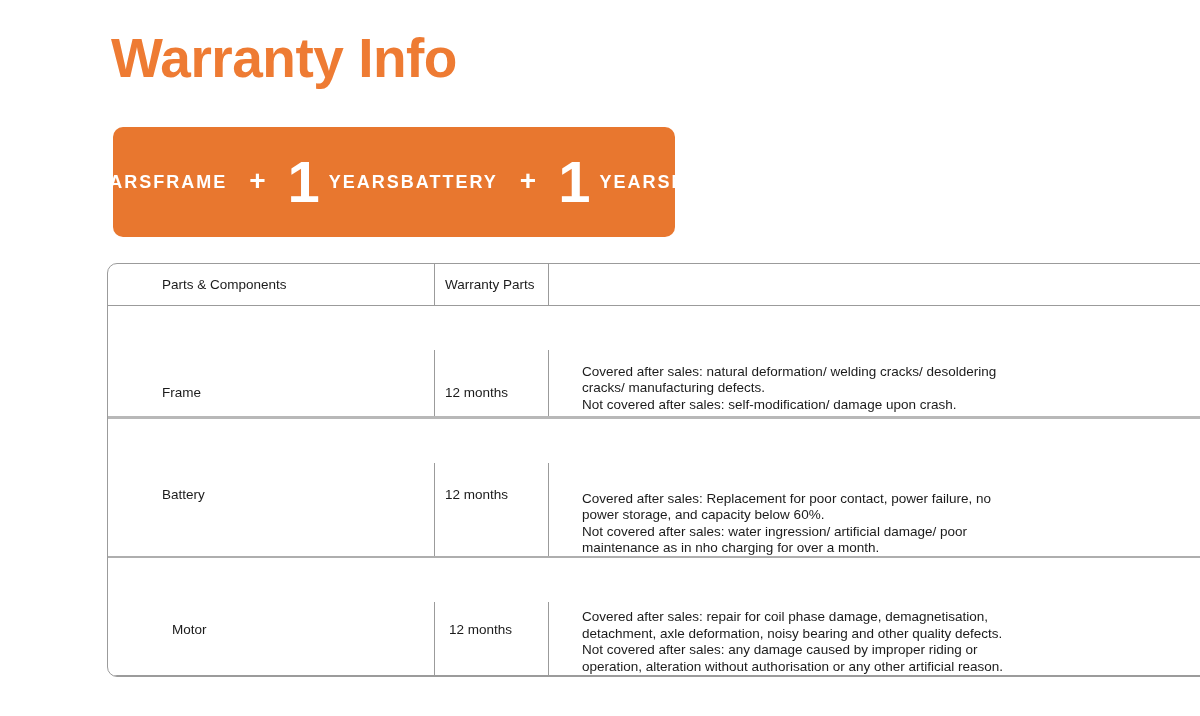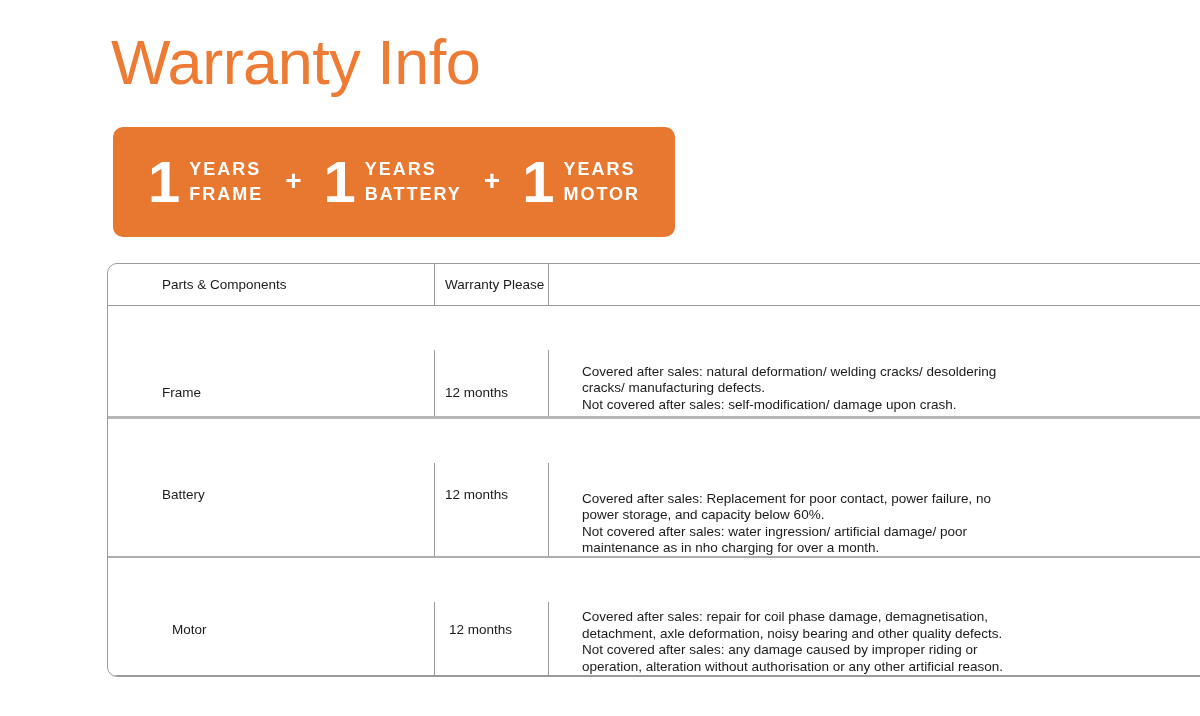--- a/index.html
+++ b/index.html
@@ -3,33 +3,33 @@
 <meta charset="utf-8">
 <style>
   * { margin:0; padding:0; box-sizing:border-box; }
   html,body { background:#ffffff; }
   body {
     width:1200px; height:716px; position:relative; overflow:hidden;
     font-family:"Liberation Sans", sans-serif; color:#1b1b1b;
   }
   .page-title {
     position:absolute; left:111px; top:26px;
-    font-size:63px; font-weight:normal; letter-spacing:-0.5px;
+    font-size:55px; font-weight:bold; letter-spacing:-0.5px;
     color:#EE7B33;
   }
   
   .banner {
     position:absolute; left:113px; top:127px; width:562px; height:110px;
     background:#E8772F; border-radius:10px;
     display:flex; align-items:center; justify-content:center; gap:22px;
     color:#ffffff;
   }
   .banner-group { display:flex; align-items:center; gap:9px; }
   .banner-num { font-size:58px; font-weight:bold; line-height:0.95; }
-  .banner-lines { display:flex; flex-direction:column; }
+  .banner-lines { display:flex; }
   .banner-unit, .banner-part {
     font-size:18px; font-weight:bold; letter-spacing:2px; line-height:25px;
   }
   .banner-plus { font-size:28px; font-weight:bold; padding-bottom:2px; }
 
   
   .wtable {
     position:absolute; left:107px; top:263px; width:1112px; height:414px;
     border:1px solid #9b9b9b; border-radius:10px; background:#ffffff;
     overflow:hidden; display:flex; flex-direction:column;
@@ -85,21 +85,21 @@
     <span class="banner-lines">
       <span class="banner-unit">YEARS</span>
       <span class="banner-part">MOTOR</span>
     </span>
   </div>
 </div>
 
 <div class="wtable">
   <div class="trow row-header">
     <div class="c1">Parts &amp; Components</div>
-    <div class="c2">Warranty Please</div>
+    <div class="c2">Warranty Parts</div>
   </div>
   <div class="trow row-frame">
     <div class="c1">Frame</div>
     <div class="c2">12 months</div>
     <div class="c3 terms">Covered after sales: natural deformation/ welding cracks/ desoldering
 cracks/ manufacturing defects.
 Not covered after sales: self-modification/ damage upon crash.</div>
   </div>
   <div class="trow row-battery">
     <div class="c1">Battery</div>

